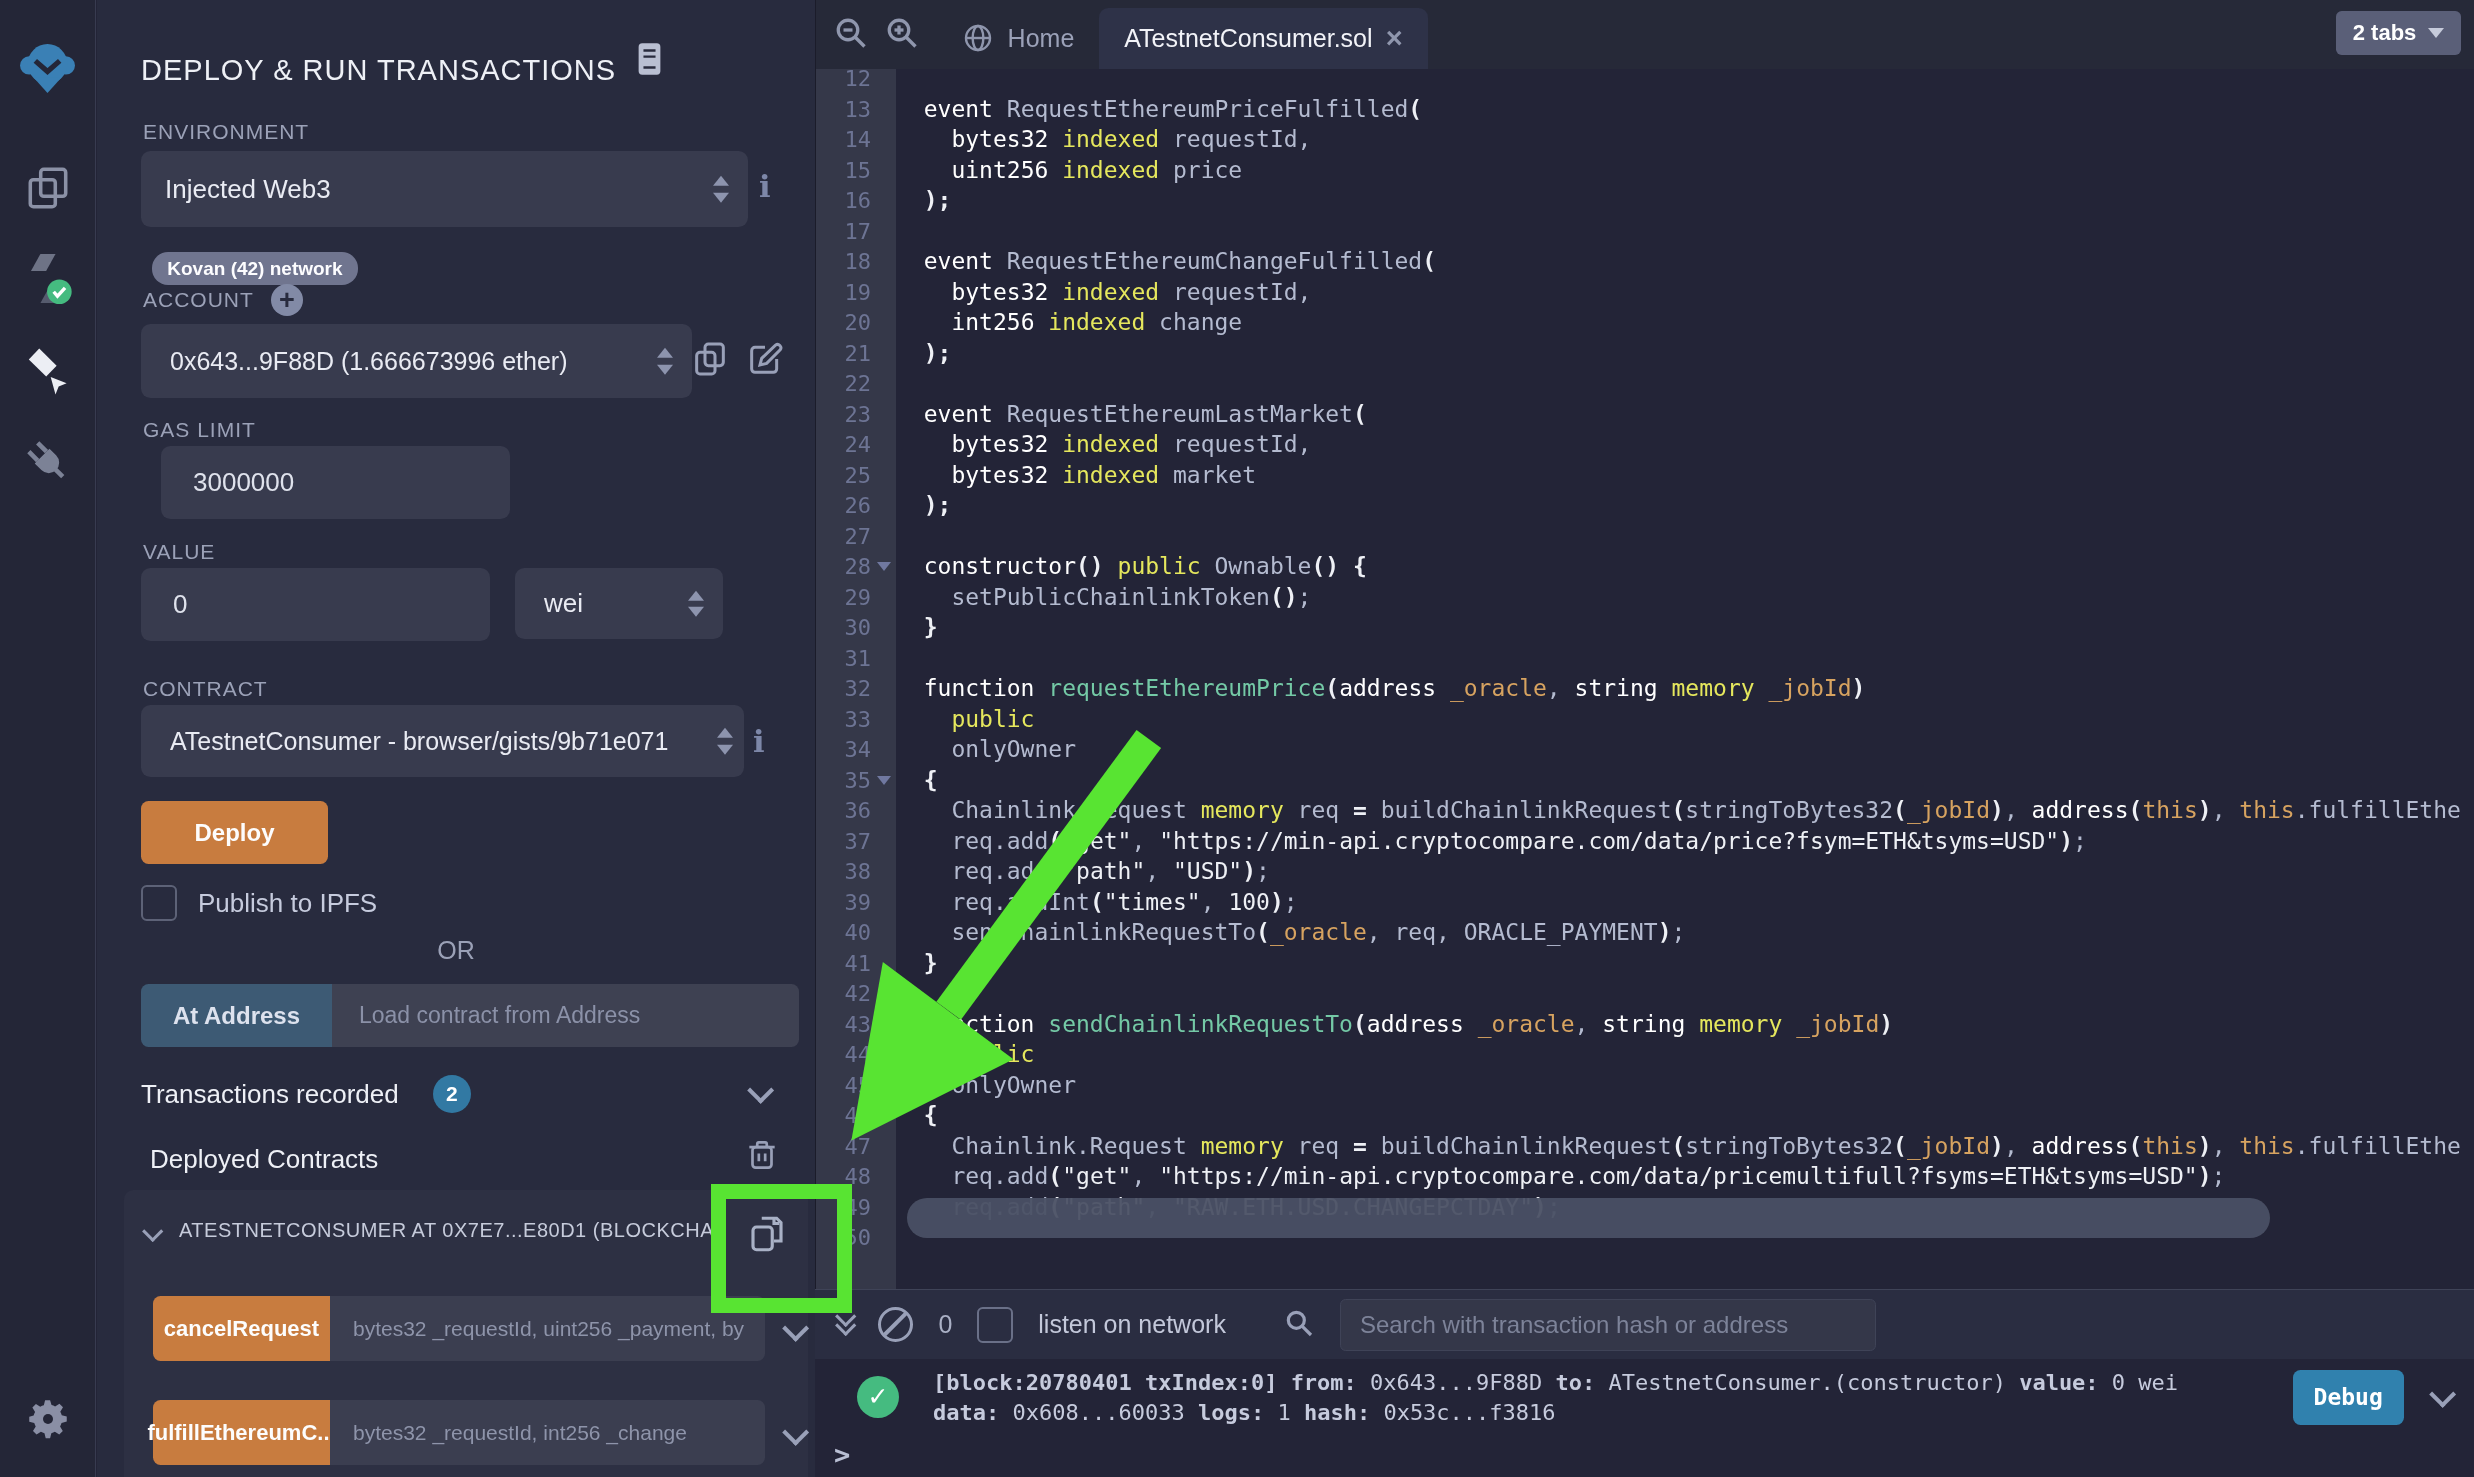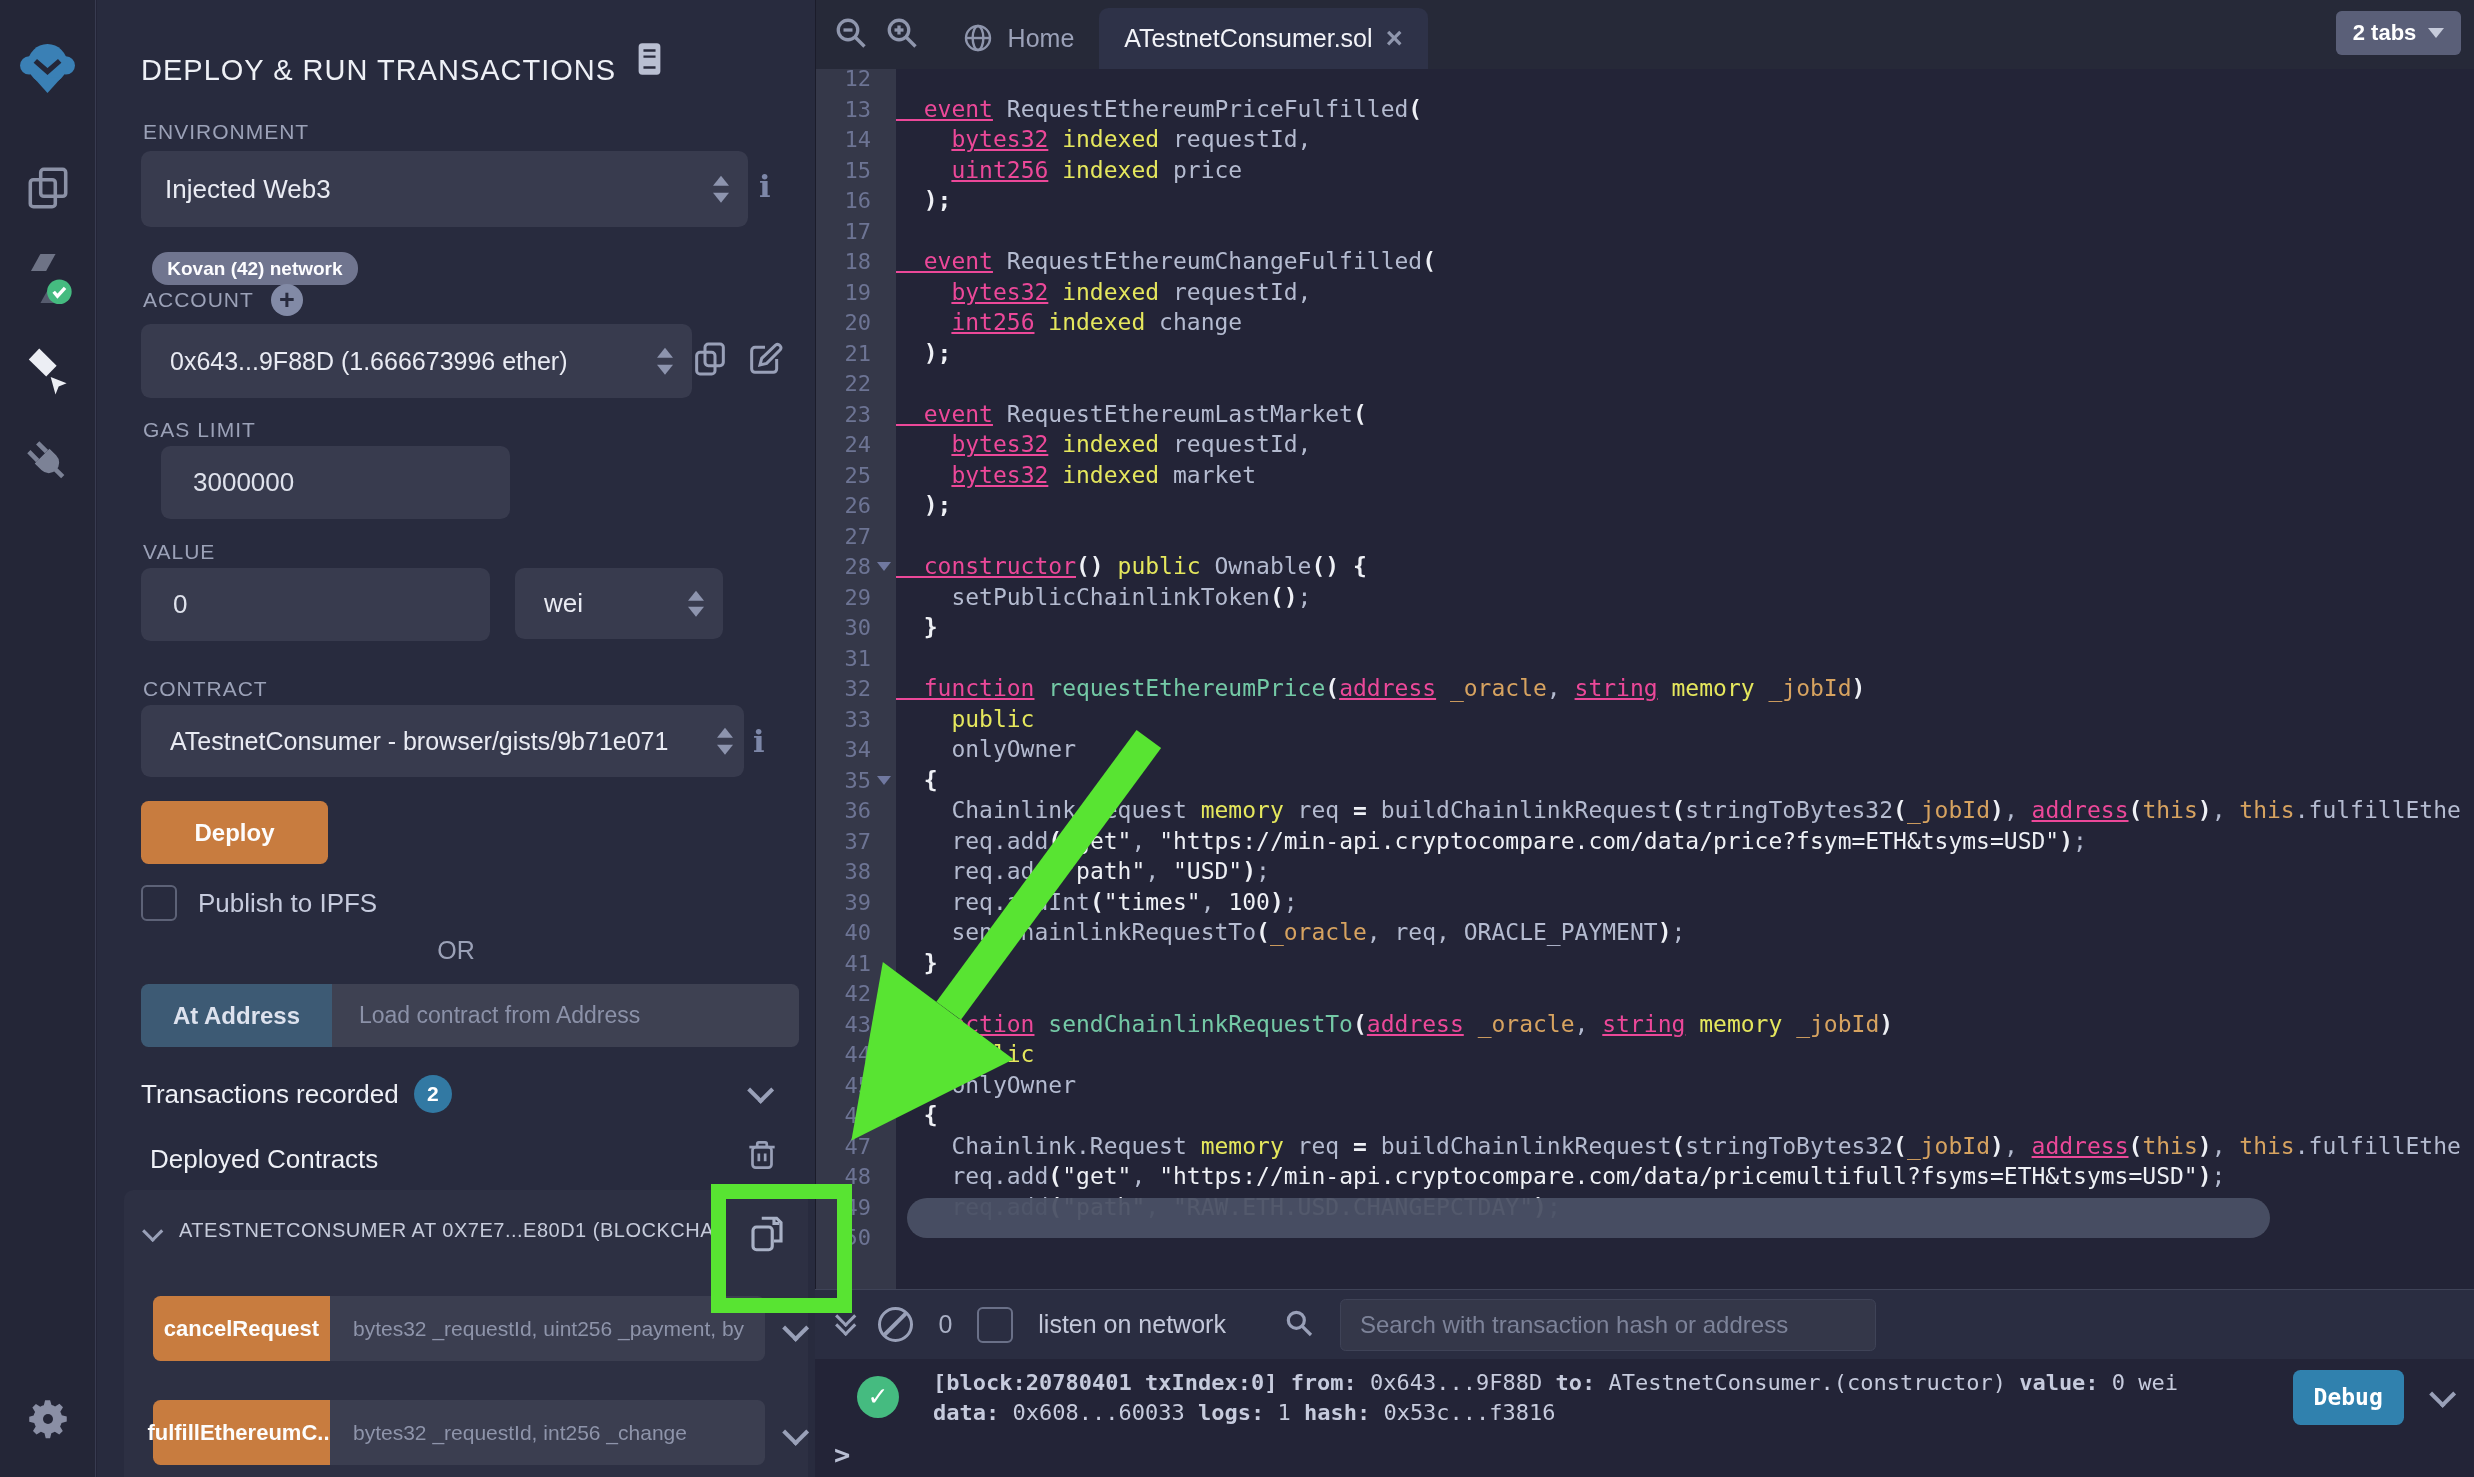--- a/index.html
+++ b/index.html
@@ -58,21 +58,21 @@
   #tabs-btn .caret{width:0;height:0;border-left:8.6px solid transparent;border-right:8.6px solid transparent;border-top:10.5px solid #c6cbdb;}
 
   #code-area{position:absolute;left:0;top:69px;right:0;bottom:0;overflow:hidden;}
   #gutter-bg{position:absolute;left:0;top:0;width:80px;height:100%;background:#353849;}
   #code-lines{position:absolute;left:0;top:-5.7px;right:0;}
   .code-row{display:flex;height:30.5px;align-items:center;}
   .gutter-num{width:55px;flex:none;text-align:right;font-family:"DejaVu Sans Mono",monospace;font-size:22px;color:#6d7494;}
   .gutter-fold{width:25px;flex:none;display:flex;justify-content:center;align-items:center;}
   .gutter-fold.has-fold::after{content:"";width:0;height:0;border-left:7.6px solid transparent;border-right:7.6px solid transparent;border-top:9.5px solid #7078a0;}
   .code-text{white-space:pre;font-family:"DejaVu Sans Mono",monospace;font-size:23px;line-height:30.5px;flex:none;}
-  .tok-k{color:#ec4899;text-decoration:underline;} .tok-y{color:#e5e75d;} .tok-f{color:#74c9a6;} .tok-o{color:#d7a360;}
+  .tok-k{color:#ffffff;} .tok-y{color:#e5e75d;} .tok-f{color:#74c9a6;} .tok-o{color:#d7a360;}
   .tok-d{color:#b4bbd0;} .tok-s{color:#eef0f5;} .tok-n{color:#eef0f5;}
   .tok-p{color:#eef0f5;font-weight:bold;}
   #h-scrollbar{position:absolute;left:91px;top:1129px;width:1363px;height:40px;background:#4a5064;border-radius:20px;opacity:.95;cursor:pointer;}
 
   
   #terminal{left:815px;top:1289px;width:1660px;height:189px;background:#232437;border-top:1.9px solid #3f4357;}
   #term-toolbar{position:absolute;left:0;top:0;width:100%;height:69px;background:#2a2d41;display:flex;align-items:center;box-sizing:border-box;padding-left:23px;gap:25px;}
   .dbl-chev{display:flex;flex-direction:column;gap:-5.7px;}
   .dbl-chev .chev{width:12.4px;height:12.4px;border-width:3.8px;margin-top:-6.7px;}
   .ban{width:29px;height:29px;border:3.8px solid #99a0b8;border-radius:50%;position:relative;}
@@ -223,21 +223,21 @@
       <span style="font-size:26px;color:#c6cbdd;">Publish to IPFS</span>
     </div>
 
     <div class="abs" style="left:0;top:936px;width:718px;text-align:center;font-size:25px;color:#9ba1b7;">OR</div>
 
     <div class="abs" style="left:44px;top:984px;display:flex;height:63px;">
       <button style="width:191px;height:63px;background:#3d5a74;border:none;border-radius:7.6px 0 0 7.6px;color:#dde2ee;font-size:24px;font-weight:bold;cursor:pointer;font-family:'Liberation Sans',sans-serif;">At Address</button>
       <div style="width:440px;height:63px;background:#3e4152;border-radius:0 7.6px 7.6px 0;display:flex;align-items:center;padding-left:27px;font-size:23px;color:#8b91a8;">Load contract from Address</div>
     </div>
 
-    <div class="abs" style="left:44px;top:1075px;display:flex;align-items:center;gap:15px;">
+    <div class="abs" style="left:44px;top:1075px;display:flex;align-items:center;gap:34px;">
       <span style="font-size:26px;color:#eef0f6;">Transactions recorded</span>
       <span class="count-badge">2</span>
     </div>
     <span class="abs chev" style="left:654px;top:1081px;"></span>
 
     <div class="abs" style="left:53px;top:1144px;font-size:26px;color:#eef0f6;">Deployed Contracts</div>
     <span class="abs icon-btn" style="left:646px;top:1136px;">
       <svg width="38" height="38" viewBox="0 0 24 24" fill="none" stroke="currentColor" stroke-width="1.7">
         <path d="M4 7h16"></path>
           <path d="M9 7V5a1 1 0 011-1h4a1 1 0 011 1v2"></path>

